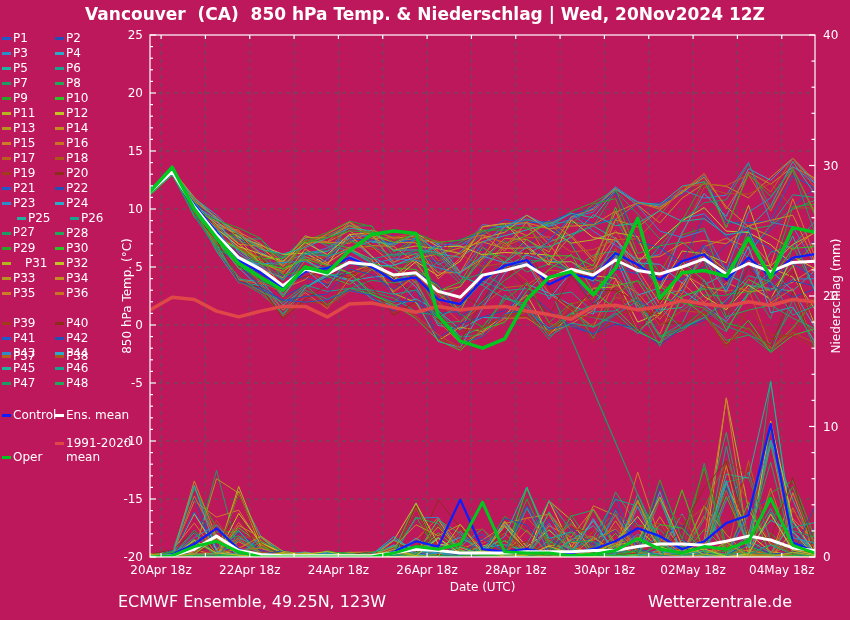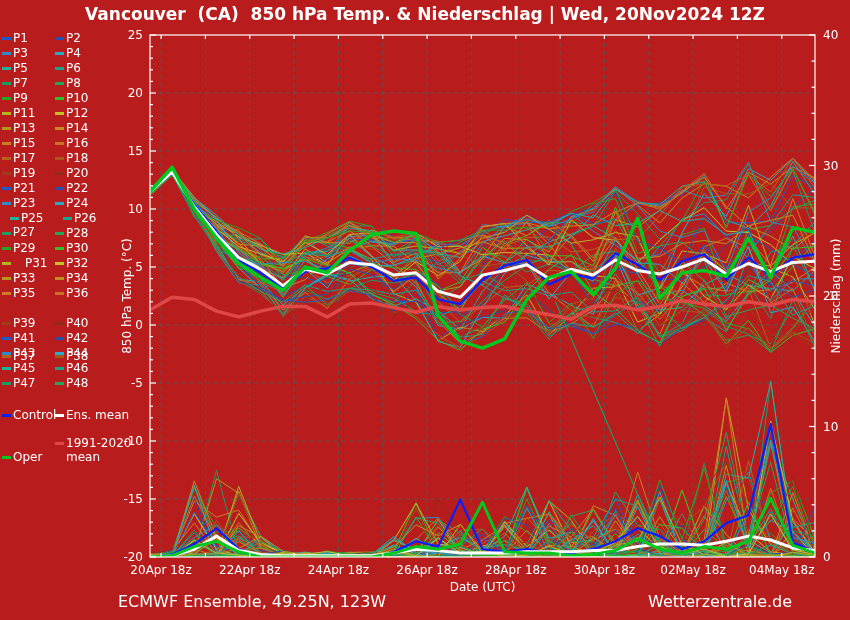--- a/index.html
+++ b/index.html
@@ -1,16 +1,16 @@
 <!DOCTYPE html>
 <html><head>
 <meta charset="utf-8">
 <style>
   html,body{margin:0;padding:0;background:#000;}
-  .page{position:relative;width:850px;height:620px;background:#b91c1c;overflow:hidden;
+  .page{position:relative;width:850px;height:620px;background:#be185d;overflow:hidden;
         font-family:"DejaVu Sans","Liberation Sans",sans-serif;color:#fff;}
   .title{position:absolute;top:4px;left:0;right:0;text-align:center;font-size:17px;
          font-weight:bold;white-space:pre;color:#fff;}
   .legend{position:absolute;left:0;top:0;width:150px;height:500px;}
   .legend-row{position:absolute;height:15px;line-height:15px;font-size:12px;white-space:pre;}
   .legend-swatch{position:absolute;height:3px;width:9px;top:6px;}
   .legend-label{position:absolute;top:0;}
   .footer-left{position:absolute;left:118px;top:592px;font-size:16px;color:#fff;}
   .footer-right{position:absolute;left:648px;top:592px;font-size:16px;color:#fff;}
   svg text{font-family:"DejaVu Sans","Liberation Sans",sans-serif;}
@@ -26,21 +26,21 @@
       <div class="legend-row" style="top: 61px; left: 0px; width: 150px;"><span class="legend-swatch" style="left: 2px; background: rgb(30, 180, 160);"></span><span class="legend-label" style="left: 13px;">P5</span><span class="legend-swatch" style="left: 55px; background: rgb(20, 165, 140);"></span><span class="legend-label" style="left: 66px;">P6</span></div>
       <div class="legend-row" style="top: 76px; left: 0px; width: 150px;"><span class="legend-swatch" style="left: 2px; background: rgb(30, 155, 100);"></span><span class="legend-label" style="left: 13px;">P7</span><span class="legend-swatch" style="left: 55px; background: rgb(35, 165, 90);"></span><span class="legend-label" style="left: 66px;">P8</span></div>
       <div class="legend-row" style="top: 91px; left: 0px; width: 150px;"><span class="legend-swatch" style="left: 2px; background: rgb(40, 165, 40);"></span><span class="legend-label" style="left: 13px;">P9</span><span class="legend-swatch" style="left: 55px; background: rgb(43, 194, 40);"></span><span class="legend-label" style="left: 66px;">P10</span></div>
       <div class="legend-row" style="top: 106px; left: 0px; width: 150px;"><span class="legend-swatch" style="left: 2px; background: rgb(180, 180, 30);"></span><span class="legend-label" style="left: 13px;">P11</span><span class="legend-swatch" style="left: 55px; background: rgb(195, 195, 40);"></span><span class="legend-label" style="left: 66px;">P12</span></div>
       <div class="legend-row" style="top: 121px; left: 0px; width: 150px;"><span class="legend-swatch" style="left: 2px; background: rgb(180, 150, 30);"></span><span class="legend-label" style="left: 13px;">P13</span><span class="legend-swatch" style="left: 55px; background: rgb(195, 140, 30);"></span><span class="legend-label" style="left: 66px;">P14</span></div>
       <div class="legend-row" style="top: 136px; left: 0px; width: 150px;"><span class="legend-swatch" style="left: 2px; background: rgb(205, 125, 40);"></span><span class="legend-label" style="left: 13px;">P15</span><span class="legend-swatch" style="left: 55px; background: rgb(200, 115, 35);"></span><span class="legend-label" style="left: 66px;">P16</span></div>
       <div class="legend-row" style="top: 151px; left: 0px; width: 150px;"><span class="legend-swatch" style="left: 2px; background: rgb(185, 95, 30);"></span><span class="legend-label" style="left: 13px;">P17</span><span class="legend-swatch" style="left: 55px; background: rgb(170, 85, 25);"></span><span class="legend-label" style="left: 66px;">P18</span></div>
       <div class="legend-row" style="top: 166px; left: 0px; width: 150px;"><span class="legend-swatch" style="left: 2px; background: rgb(160, 60, 25);"></span><span class="legend-label" style="left: 13px;">P19</span><span class="legend-swatch" style="left: 55px; background: rgb(140, 45, 25);"></span><span class="legend-label" style="left: 66px;">P20</span></div>
       <div class="legend-row" style="top: 181px; left: 0px; width: 150px;"><span class="legend-swatch" style="left: 2px; background: rgb(30, 90, 200);"></span><span class="legend-label" style="left: 13px;">P21</span><span class="legend-swatch" style="left: 55px; background: rgb(35, 80, 180);"></span><span class="legend-label" style="left: 66px;">P22</span></div>
       <div class="legend-row" style="top: 196px; left: 0px; width: 150px;"><span class="legend-swatch" style="left: 2px; background: rgb(45, 140, 200);"></span><span class="legend-label" style="left: 13px;">P23</span><span class="legend-swatch" style="left: 55px; background: rgb(40, 170, 200);"></span><span class="legend-label" style="left: 66px;">P24</span></div>
-      <div class="legend-row" style="top: 211px; left: 8px; width: 134px;"><span class="legend-swatch" style="left: 2px; background: rgb(30, 180, 160);"></span><span class="legend-label" style="left: 13px;">P25</span><span class="legend-swatch" style="left: 55px; background: rgb(20, 165, 140);"></span><span class="legend-label" style="left: 66px;">P26</span></div>
+      <div class="legend-row" style="top: 211px; left: 15px; width: 134px;"><span class="legend-swatch" style="left: 2px; background: rgb(30, 180, 160);"></span><span class="legend-label" style="left: 13px;">P25</span><span class="legend-swatch" style="left: 55px; background: rgb(20, 165, 140);"></span><span class="legend-label" style="left: 66px;">P26</span></div>
       <div class="legend-row" style="top: 226px; left: 0px; width: 150px;"><span class="legend-swatch" style="left: 2px; background: rgb(30, 155, 100);"></span><span class="legend-label" style="left: 13px; font-family: Liberation Mono, monospace;">P27</span><span class="legend-swatch" style="left: 55px; background: rgb(35, 165, 90);"></span><span class="legend-label" style="left: 66px;">P28</span></div>
       <div class="legend-row" style="top: 241px; left: 0px; width: 150px;"><span class="legend-swatch" style="left: 2px; background: rgb(40, 165, 40);"></span><span class="legend-label" style="left: 13px;">P29</span><span class="legend-swatch" style="left: 55px; background: rgb(43, 194, 40);"></span><span class="legend-label" style="left: 66px;">P30</span></div>
       <div class="legend-row" style="top: 256px; left: 0px; width: 150px;"><span class="legend-swatch" style="left: 2px; background: rgb(180, 180, 30);"></span><span class="legend-label" style="left: 25px;">P31</span><span class="legend-swatch" style="left: 55px; background: rgb(195, 195, 40);"></span><span class="legend-label" style="left: 66px;">P32</span></div>
       <div class="legend-row" style="top: 271px; left: 0px; width: 150px;"><span class="legend-swatch" style="left: 2px; background: rgb(180, 150, 30);"></span><span class="legend-label" style="left: 13px;">P33</span><span class="legend-swatch" style="left: 55px; background: rgb(195, 140, 30);"></span><span class="legend-label" style="left: 66px;">P34</span></div>
       <div class="legend-row" style="top: 286px; left: 0px; width: 168px;"><span class="legend-swatch" style="left: 2px; background: rgb(205, 125, 40);"></span><span class="legend-label" style="left: 13px;">P35</span><span class="legend-swatch" style="left: 55px; background: rgb(200, 115, 35);"></span><span class="legend-label" style="left: 66px;">P36</span></div>
       <div class="legend-row" style="top: 301px; left: 0px; width: 148px; margin-top: 48px;"><span class="legend-swatch" style="left: 2px; background: rgb(185, 95, 30);"></span><span class="legend-label" style="left: 13px;">P37</span><span class="legend-swatch" style="left: 55px; background: rgb(170, 85, 25);"></span><span class="legend-label" style="left: 66px;">P38</span></div>
       <div class="legend-row" style="top: 316px; left: 0px; width: 150px;"><span class="legend-swatch" style="left: 2px; background: rgb(160, 60, 25);"></span><span class="legend-label" style="left: 13px;">P39</span><span class="legend-swatch" style="left: 55px; background: rgb(140, 45, 25);"></span><span class="legend-label" style="left: 66px;">P40</span></div>
       <div class="legend-row" style="top: 331px; left: 0px; width: 150px;"><span class="legend-swatch" style="left: 2px; background: rgb(30, 90, 200);"></span><span class="legend-label" style="left: 13px;">P41</span><span class="legend-swatch" style="left: 55px; background: rgb(35, 80, 180);"></span><span class="legend-label" style="left: 66px;">P42</span></div>
       <div class="legend-row" style="top: 346px; left: 0px; width: 150px;"><span class="legend-swatch" style="left: 2px; background: rgb(45, 140, 200);"></span><span class="legend-label" style="left: 13px;">P43</span><span class="legend-swatch" style="left: 55px; background: rgb(40, 170, 200);"></span><span class="legend-label" style="left: 66px;">P44</span></div>
       <div class="legend-row" style="top: 361px; left: 0px; width: 150px;"><span class="legend-swatch" style="left: 2px; background: rgb(30, 180, 160);"></span><span class="legend-label" style="left: 13px;">P45</span><span class="legend-swatch" style="left: 55px; background: rgb(20, 165, 140);"></span><span class="legend-label" style="left: 66px;">P46</span></div>

